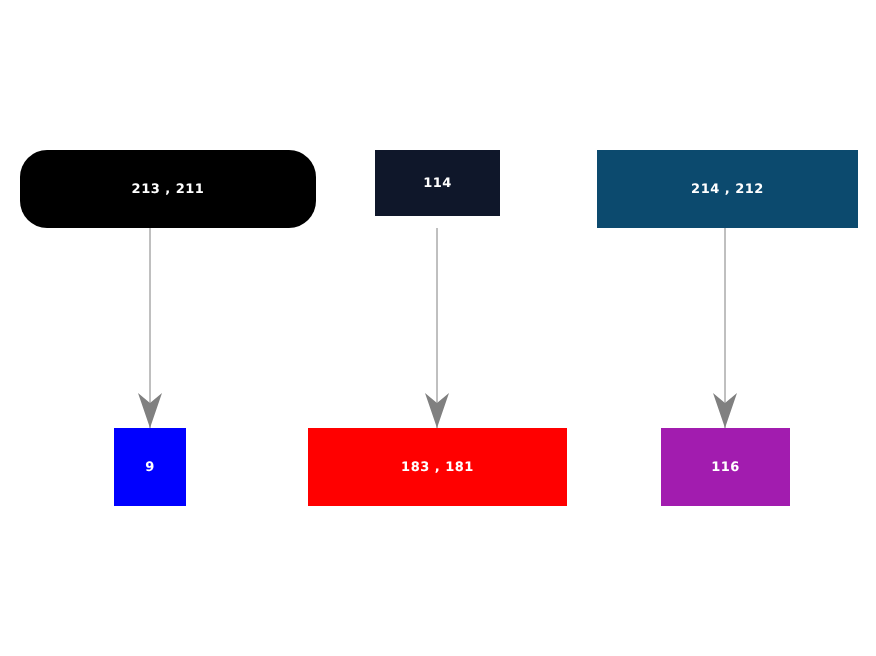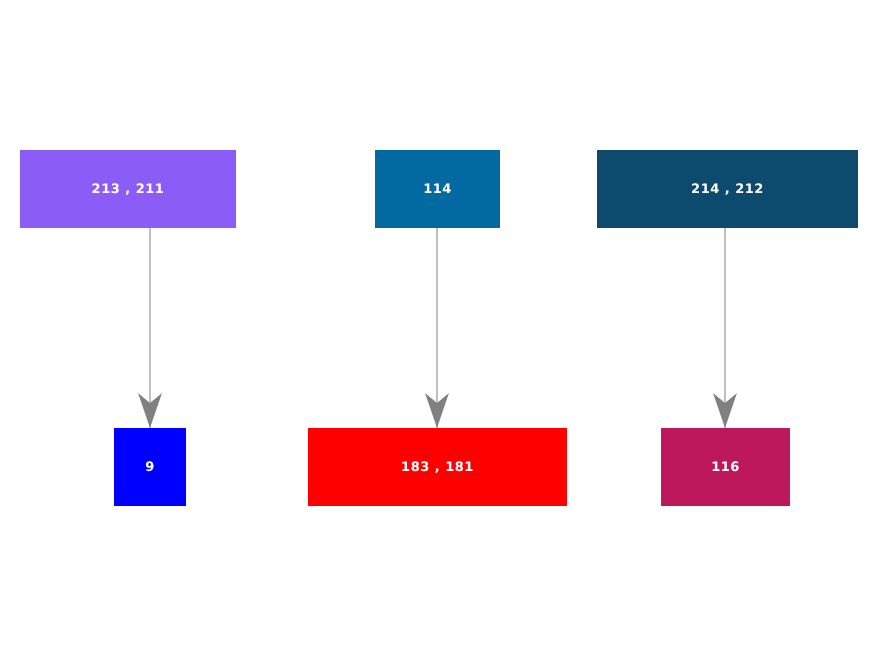--- a/index.html
+++ b/index.html
@@ -55,21 +55,21 @@
         <line x1="437" y1="228" x2="437" y2="428" stroke="#808080" stroke-width="1"></line>
         <path d="M 437 428 L 425 393 L 437 403 L 449 393 Z" fill="#808080"></path>
       </g>
       <g>
         <line x1="725" y1="228" x2="725" y2="428" stroke="#808080" stroke-width="1"></line>
         <path d="M 725 428 L 713 393 L 725 403 L 737 393 Z" fill="#808080"></path>
       </g>
     </svg>
 
   <div id="node-layer">
-      <div class="node" style="left: 20px; top: 150px; width: 216px; height: 78px; background: #8b5cf6;">213 , 211</div>
-      <div class="node" style="left: 375px; top: 150px; width: 125px; height: 78px; background: #0369a1;">114</div>
+      <div class="node" style="left: 20px; top: 150px; width: 296px; height: 78px; background: #000000; border-radius: 27px;">213 , 211</div>
+      <div class="node" style="left: 375px; top: 150px; width: 125px; height: 66px; background: #0f172a;">114</div>
       <div class="node" style="left: 597px; top: 150px; width: 261px; height: 78px; background: #0c4a6e;">214 , 212</div>
       <div class="node" style="left: 114px; top: 428px; width: 72px; height: 78px; background: rgb(0, 0, 255);">9</div>
       <div class="node" style="left: 308px; top: 428px; width: 259px; height: 78px; background: rgb(255, 0, 0);">183 , 181</div>
-      <div class="node" style="left: 661px; top: 428px; width: 129px; height: 78px; background: #be185d;">116</div>
+      <div class="node" style="left: 661px; top: 428px; width: 129px; height: 78px; background: #a21caf;">116</div>
     </div>
 
 </div>
 
 </body></html>

